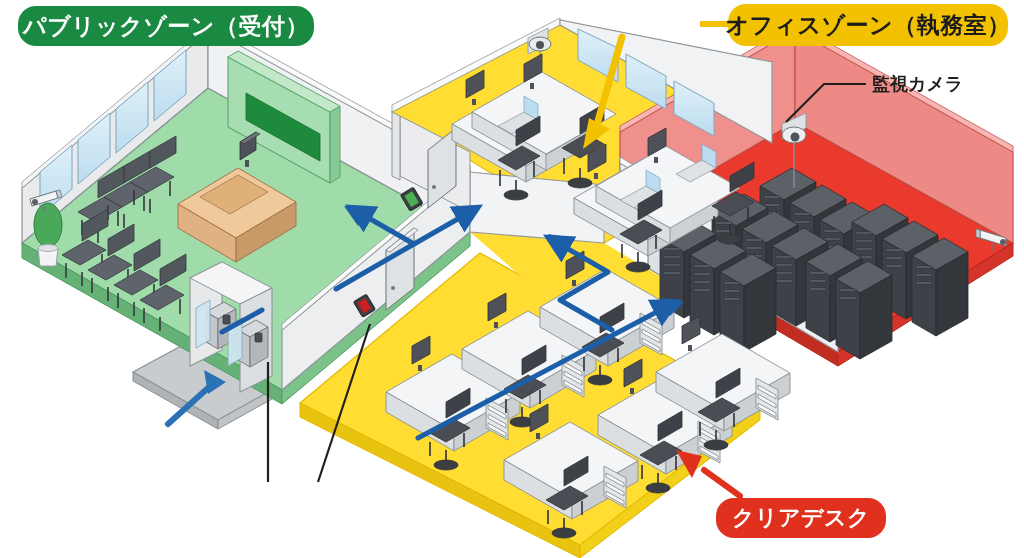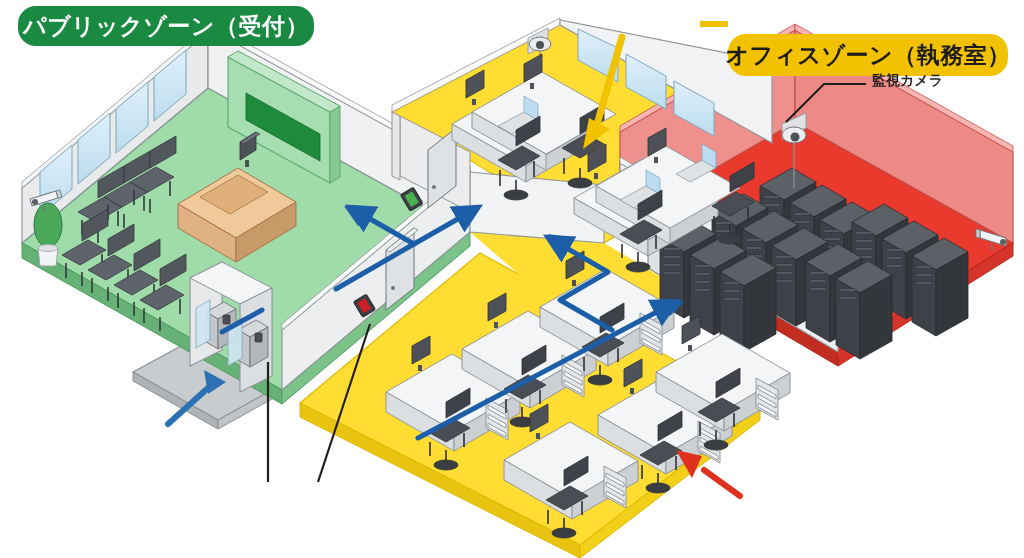--- a/index.html
+++ b/index.html
@@ -9,24 +9,24 @@
   #stage{position:relative;width:1024px;height:558px;background:#ffffff;}
   #scene{position:absolute;inset:0;}
   .badge{position:absolute;display:flex;align-items:center;justify-content:center;
          border-radius:18px;font-weight:700;letter-spacing:.5px;white-space:nowrap;}
   .badge-green{background:#1a8a42;color:#ffffff;}
   .badge-yellow{background:#f2c200;color:#1c1c1c;}
   .badge-blue{background:#2a72b5;color:#ffffff;}
   .badge-red{background:#e0301e;color:#ffffff;}
   .plainlabel{position:absolute;color:#231f1d;font-weight:700;white-space:nowrap;}
   #badge-public{left:18px;top:6px;width:296px;height:40px;font-size:23px;}
-  #badge-office{left:728px;top:4px;width:280px;height:42px;font-size:23px;margin-top:30px;}
+  #badge-office{left:728px;top:4px;width:280px;height:42px;font-size:23px;}
   #badge-gate{left:4px;top:428px;width:196px;height:38px;font-size:21px;}
   #badge-desk{left:716px;top:498px;width:170px;height:40px;font-size:22px;}
-  #label-camera{left:872px;top:72px;font-size:14px;}
+  #label-camera{left:872px;top:72px;font-size:18px;}
   #label-reader{left:232px;top:488px;font-size:21px;}
 </style>
 </head>
 <body>
 
 <div id="stage">
 
   <svg id="scene" viewBox="0 0 1024 558">
     <defs>
       <linearGradient id="glassGrad" x1="0" y1="0" x2="0" y2="1">
@@ -634,17 +634,18 @@
       <path d="M268,482 L268,362"></path>
       <path d="M318,482 L370,324"></path>
     </g>
   </svg>
 
   <div class="badge badge-green" id="badge-public">パブリックゾーン（受付）</div>
 
   <div class="badge badge-yellow" id="badge-office">オフィスゾーン（執務室）</div>
 
 
+  <div class="badge badge-red" id="badge-desk">クリアデスク</div>
 
   <div class="plainlabel" id="label-camera">監視カメラ</div>
 
 
 </div>
 
 </body></html>

